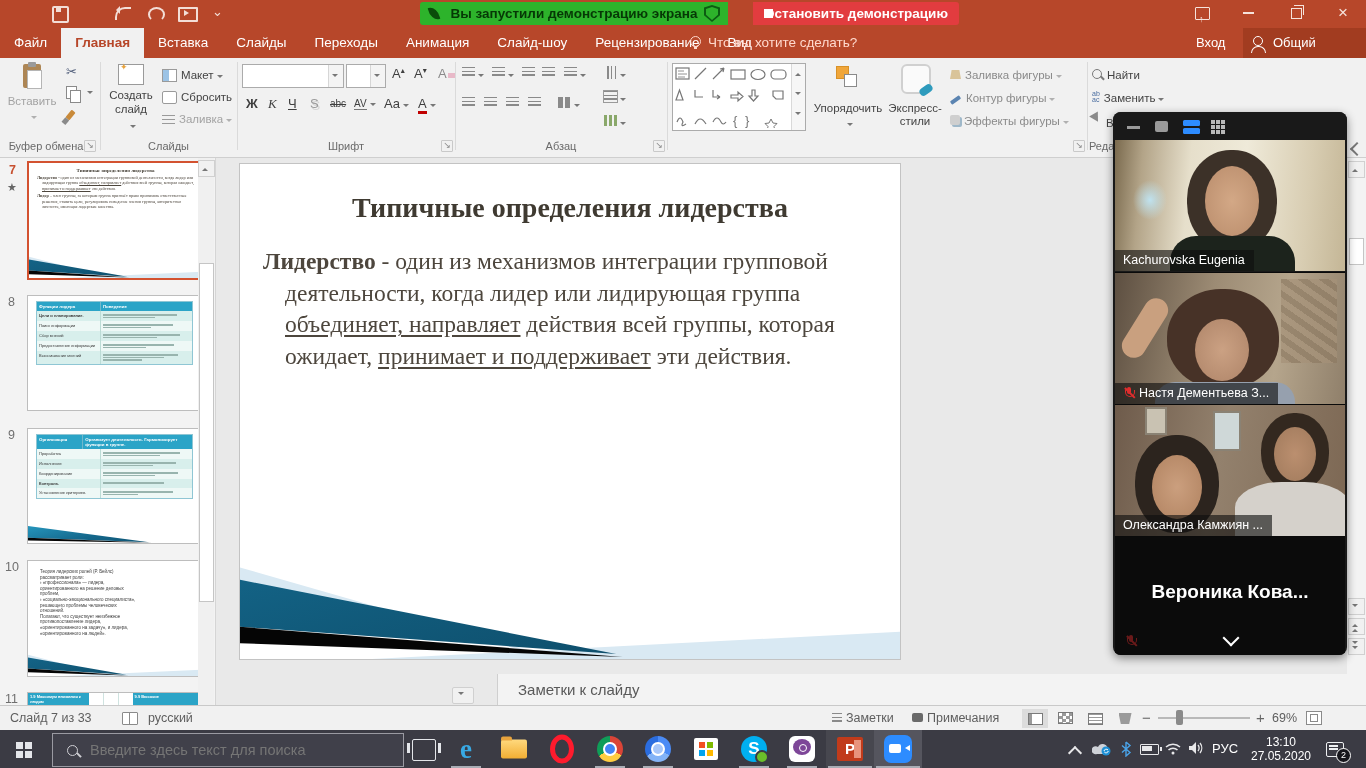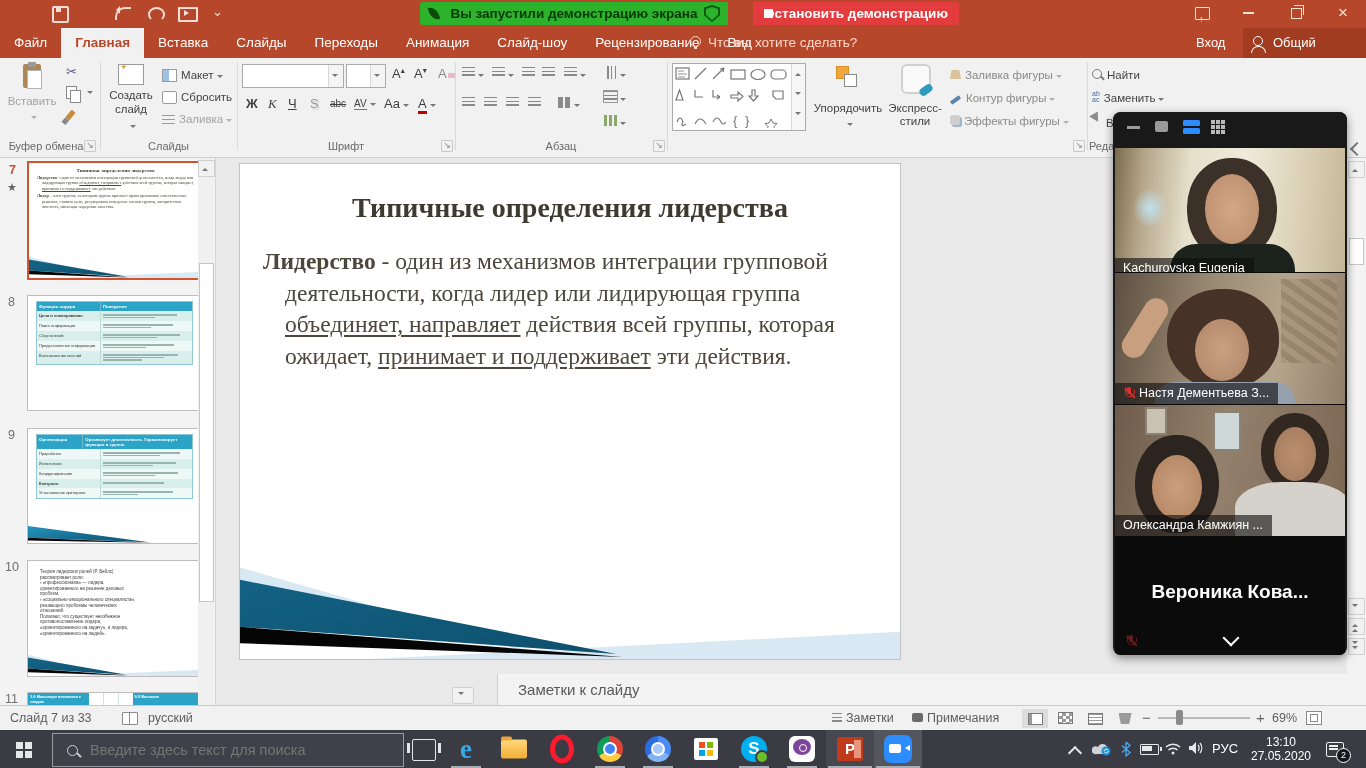--- a/index.html
+++ b/index.html
@@ -649,21 +649,21 @@
 </div>
 
 <div class="ab zoompanel">
   <div class="zhead">
     <span style="position:absolute;left:14px;top:14px;width:13px;height:3px;background:#9a9a9a"></span>
     <span style="position:absolute;left:42px;top:9px;width:13px;height:11px;background:#9a9a9a;border-radius:2px"></span>
     <span style="position:absolute;left:70px;top:8px;width:17px;height:6px;background:#2d8cff;border-radius:1.5px;box-shadow:0 8px 0 #2d8cff"></span>
     <span style="position:absolute;left:98px;top:8px;width:14px;height:14px;background:repeating-conic-gradient(#b9b9b9 0 25%,transparent 0 50%) 0 0/10px 10px;background:linear-gradient(#b9b9b9,#b9b9b9) 0 0/4px 4px no-repeat,linear-gradient(#b9b9b9,#b9b9b9) 5px 0/4px 4px no-repeat,linear-gradient(#b9b9b9,#b9b9b9) 10px 0/4px 4px no-repeat,linear-gradient(#b9b9b9,#b9b9b9) 0 5px/4px 4px no-repeat,linear-gradient(#b9b9b9,#b9b9b9) 5px 5px/4px 4px no-repeat,linear-gradient(#b9b9b9,#b9b9b9) 10px 5px/4px 4px no-repeat,linear-gradient(#b9b9b9,#b9b9b9) 0 10px/4px 4px no-repeat,linear-gradient(#b9b9b9,#b9b9b9) 5px 10px/4px 4px no-repeat,linear-gradient(#b9b9b9,#b9b9b9) 10px 10px/4px 4px no-repeat"></span>
   </div>
 
-  <div class="ztile" style="top:36px;height:131px;background:linear-gradient(95deg,#7a6a4e 0%,#b3a488 12%,#e6dfcb 32%,#efead9 55%,#d8cdb2 82%,#c4b696 100%)">
+  <div class="ztile" style="top:28px;height:131px;background:linear-gradient(95deg,#7a6a4e 0%,#b3a488 12%,#e6dfcb 32%,#efead9 55%,#d8cdb2 82%,#c4b696 100%)">
     <div class="ab" style="left:18px;top:40px;width:34px;height:40px;background:radial-gradient(closest-side,#bfe2ef,transparent);"></div>
     <div class="ph" style="left:72px;top:10px;width:90px;height:102px;background:#3c3128">
       <div class="pf" style="left:18px;top:16px;width:54px;height:70px;background:radial-gradient(#d3a886,#b98c6b)"></div>
     </div>
     <div class="ab" style="left:55px;bottom:-10px;width:125px;height:45px;background:#1c231c;border-radius:26px 26px 0 0"></div>
     <div class="nameplate">
         <span>Kachurovska Eugenia</span>
       </div>
   </div>
 

